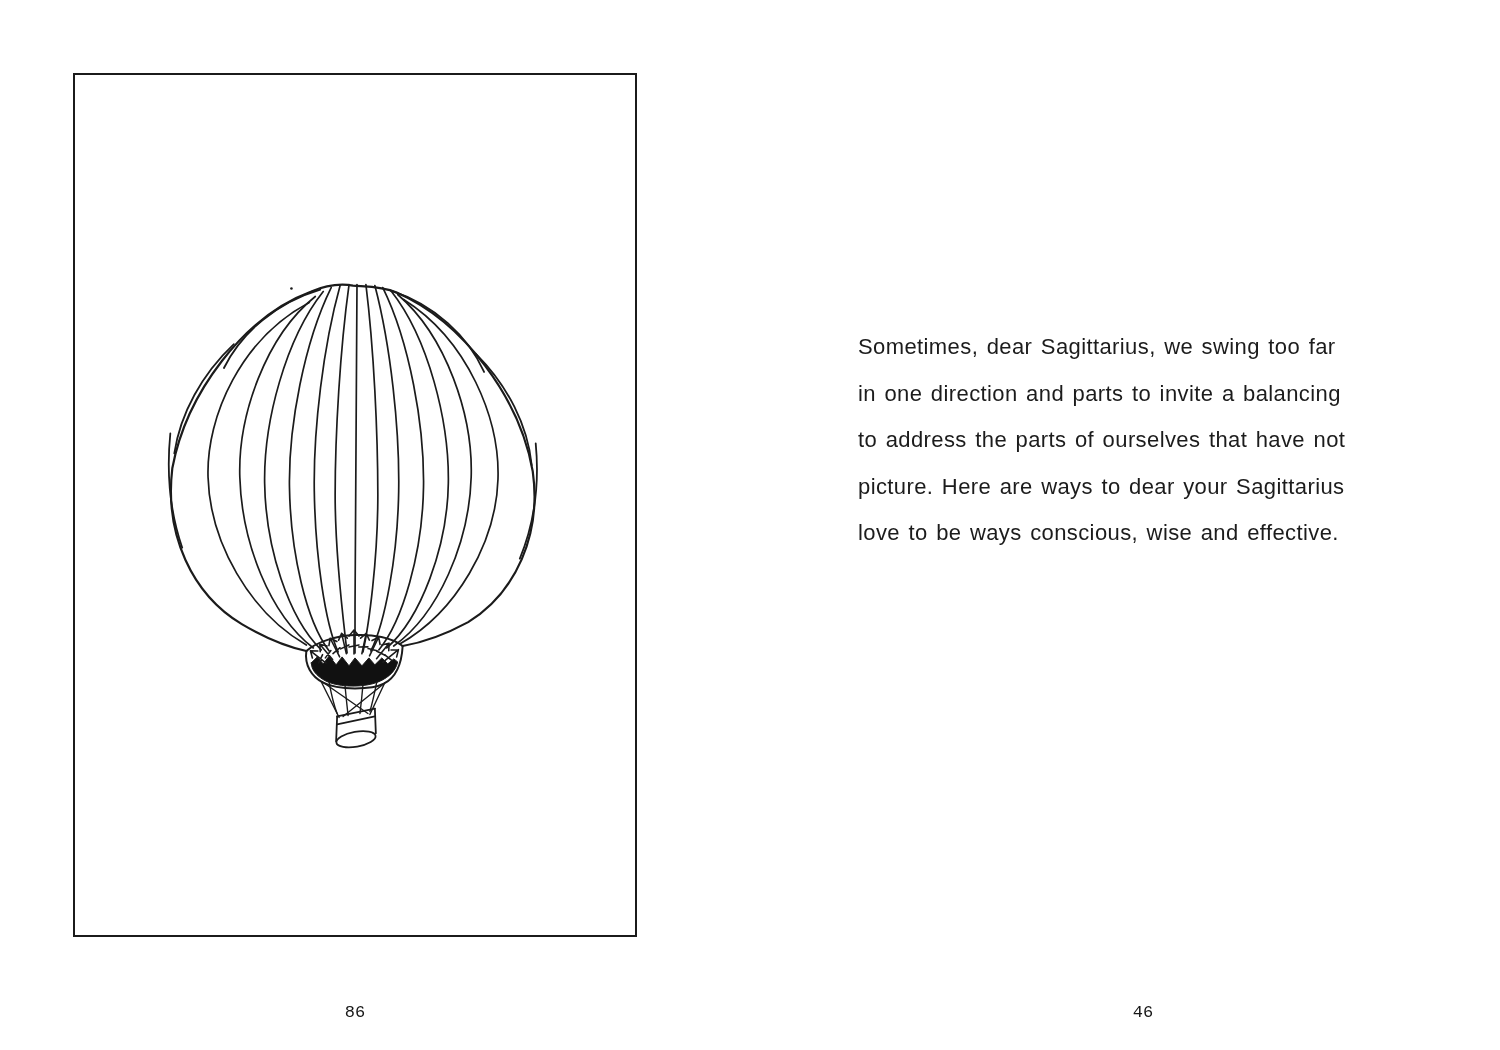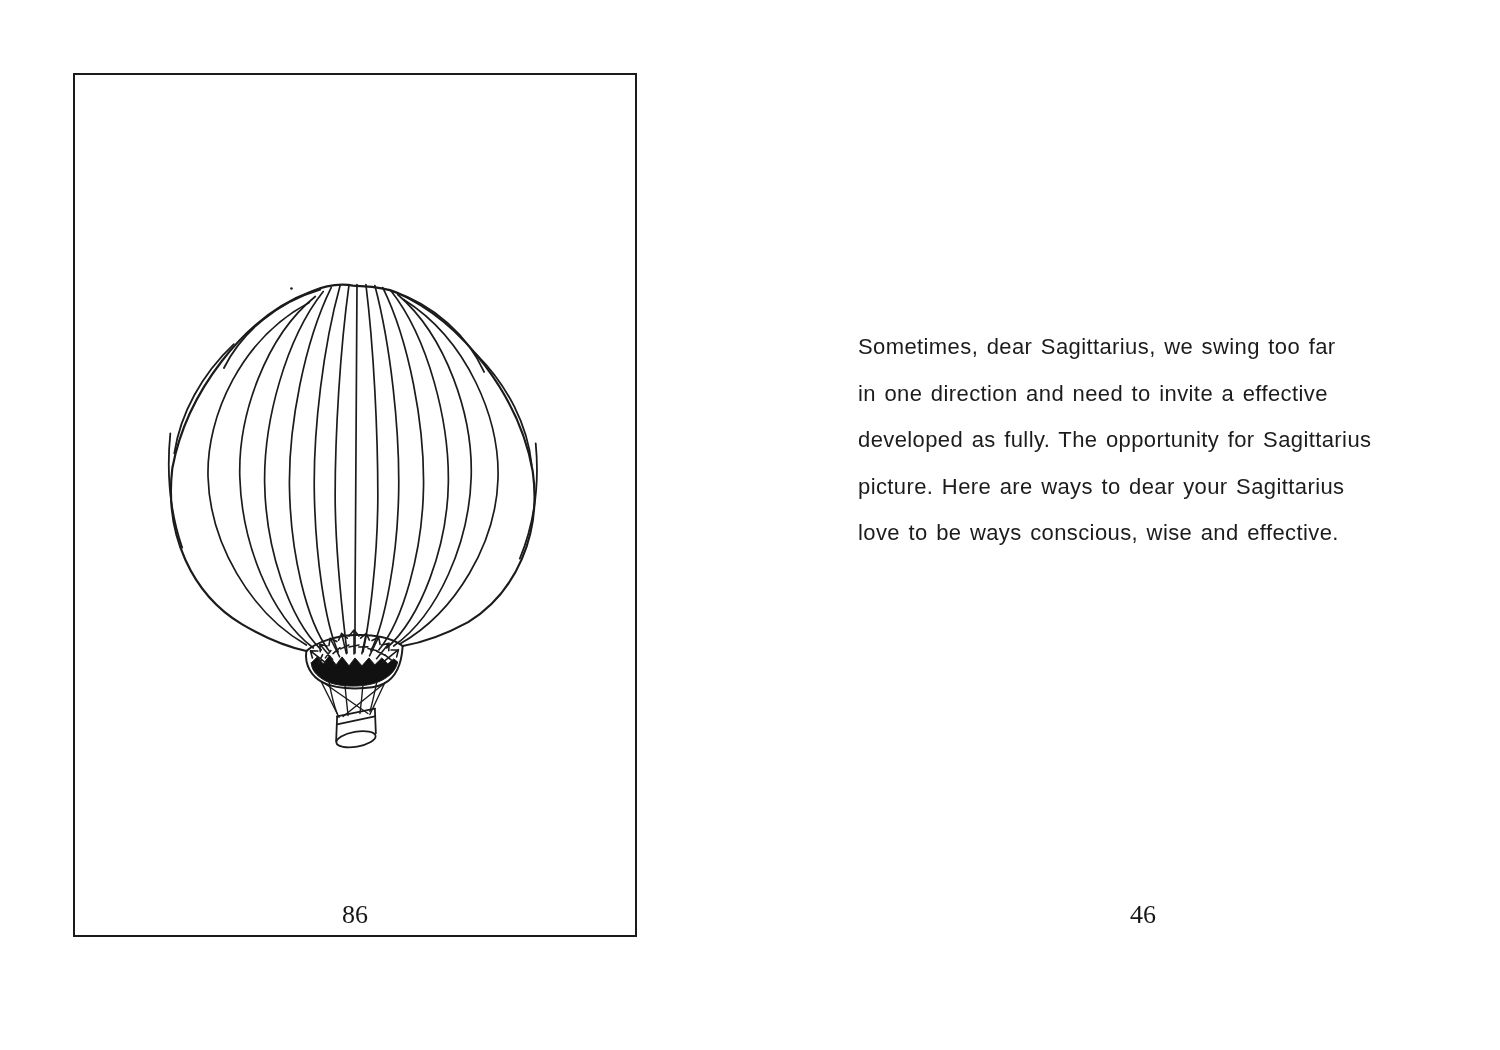--- a/index.html
+++ b/index.html
@@ -14,23 +14,23 @@
     position:absolute;
     left:73px; top:73px;
     width:564px; height:864px;
     border:2px solid #1b1b1b;
     box-sizing:border-box;
     background:#ffffff;
   }
   .balloon-svg { position:absolute; left:0; top:0; width:100%; height:100%; }
   .page-num {
     position:absolute;
-    top:900px;
-    font-family:Liberation Serif, serif;
-    font-size:26px;
+    top:1003px;
+    font-family:Liberation Mono, monospace;
+    font-size:17px;
     color:#171717;
     text-align:center;
   }
   .page-num.pn-left  { left:73px;  width:564px; }
   .page-num.pn-right { left:860px; width:566px; }
   .paragraph {
     position:absolute;
     left:858px; top:324px;
     width:600px;
     color:#1c1c1c;
@@ -150,21 +150,21 @@
           <ellipse cx="283" cy="668" rx="20" ry="7.5" transform="rotate(-10 283 668)"></ellipse>
         </g>
       </svg>
     </div>
     <div class="page-num pn-left">86</div>
   </section>
 
   <section>
     <div class="paragraph">
       <p>Sometimes, dear Sagittarius, we swing too far</p>
-      <p>in one direction and need to invite a effective</p>
-      <p>developed as fully. The opportunity for Sagittarius</p>
+      <p>in one direction and parts to invite a balancing</p>
+      <p>to address the parts of ourselves that have not</p>
       <p>picture. Here are ways to dear your Sagittarius</p>
       <p>love to be ways conscious, wise and effective.</p>
     </div>
     <div class="page-num pn-right">46</div>
   </section>
 
 </div>
 
 </body></html>

